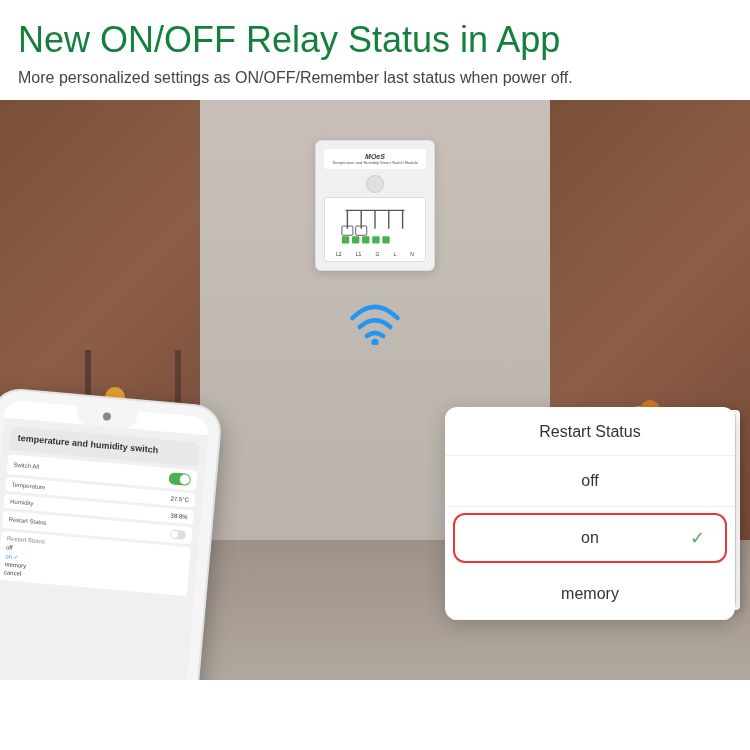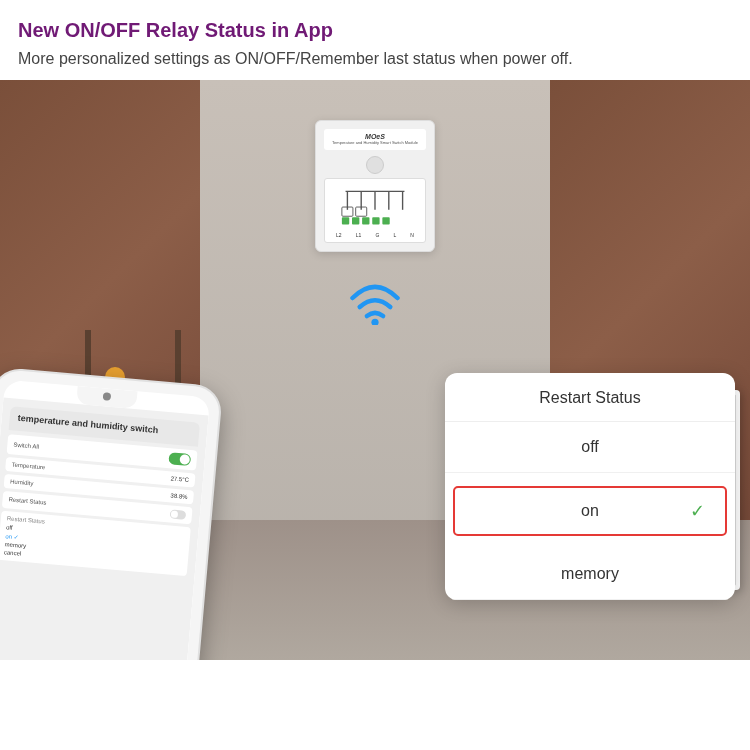--- a/index.html
+++ b/index.html
@@ -12,23 +12,23 @@
       background: #fff;
     }
 
     
     .header-section {
       padding: 18px 18px 10px 18px;
       background: #fff;
     }
 
     .header-title {
-      font-size: 20px;
-      font-weight: 700;
-      color: #701a75;
+      font-size: 36px;
+      font-weight: 400;
+      color: #15803d;
       line-height: 1.2;
       margin-bottom: 6px;
     }
 
     .header-subtitle {
       font-size: 16px;
       color: #444;
       line-height: 1.4;
     }
 
@@ -523,22 +523,22 @@
       border-bottom: 1px solid #f0f0f0;
       text-align: center;
       font-size: 16px;
       color: #333;
       position: relative;
       cursor: pointer;
     }
 
     .popup-option.selected {
       border: 2px solid #e53935;
-      border-radius: 5px;
-      margin: 13px 8px;
+      border-radius: 12px;
+      margin: 6px 8px;
       padding: 14px 20px;
       color: #333;
     }
 
     .popup-option .check {
       position: absolute;
       right: 20px;
       top: 50%;
       transform: translateY(-50%);
       color: #4CAF50;

